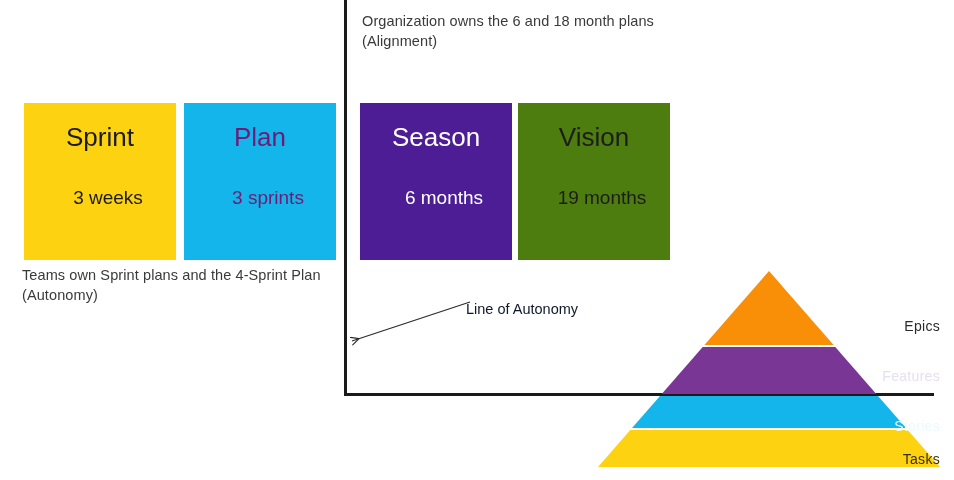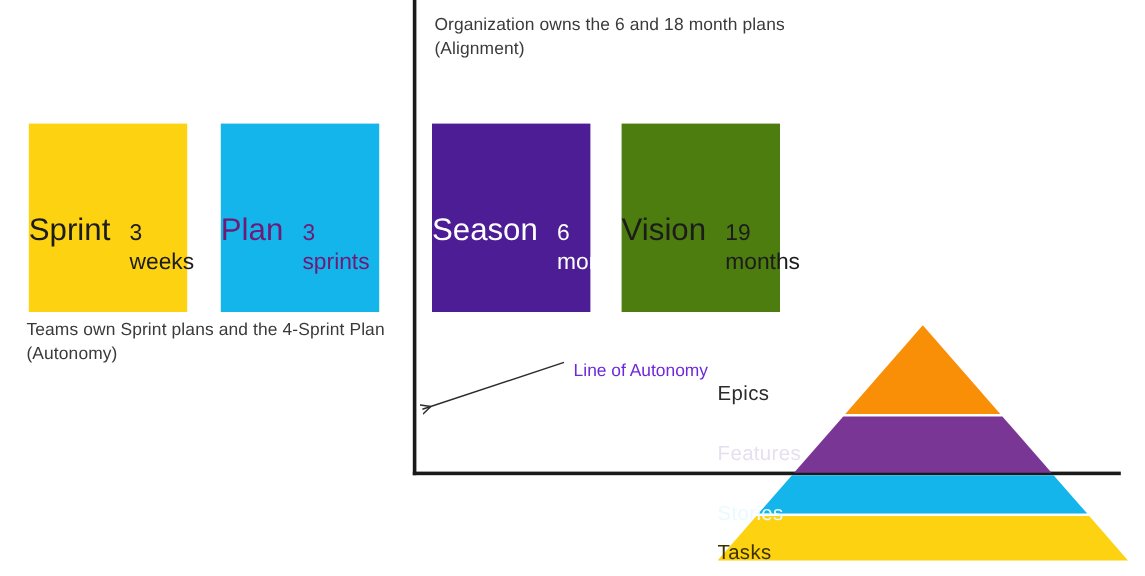--- a/index.html
+++ b/index.html
@@ -47,24 +47,24 @@
     left: 344px;
     top: 393px;
     width: 590px;
     height: 3px;
   }
 
   
   .box {
     position: absolute;
     top: 103px;
-    width: 132px;
+    width: 152px;
     height: 157px;
     display: flex;
-    flex-direction: row;
+    flex-direction: column;
     align-items: center;
     justify-content: flex-start;
     box-sizing: border-box;
     padding-top: 18px;
   }
   .box .box-title {
     font-size: 26px;
     line-height: 32px;
     font-weight: 400;
   }
@@ -80,44 +80,43 @@
   #box-season { left: 360px; background: #4c1d95; color: #ffffff; }
   #box-vision { left: 518px; background: #4d7c0f; color: #1c1c1c; }
 
   
   #autonomy-label {
     position: absolute;
     left: 466px;
     top: 299px;
     font-size: 14.5px;
     line-height: 20px;
-    color: #6d28d9;
-    margin-left: 12px;
+    color: #0f172a;
   }
   #autonomy-arrow {
     position: absolute;
     left: 344px;
     top: 296px;
     width: 130px;
     height: 52px;
   }
 
   
   #pyramid {
     position: absolute;
     left: 598px;
     top: 271px;
     width: 342px;
     height: 198px;
   }
   .pyr-label {
     position: absolute;
     width: 100%;
-    text-align: left;
-    font-size: 17px;
+    text-align: right;
+    font-size: 14px;
     letter-spacing: 0.3px;
     pointer-events: none;
   }
   #pyr-label-epics    { top: 47px;  color: #2b2b2b; }
   #pyr-label-features { top: 97px;  color: #e6dff0; }
   #pyr-label-stories  { top: 147px; color: #eafaff; }
   #pyr-label-tasks    { top: 180px; color: #3a3000; }
 </style>
 </head>
 <body>

